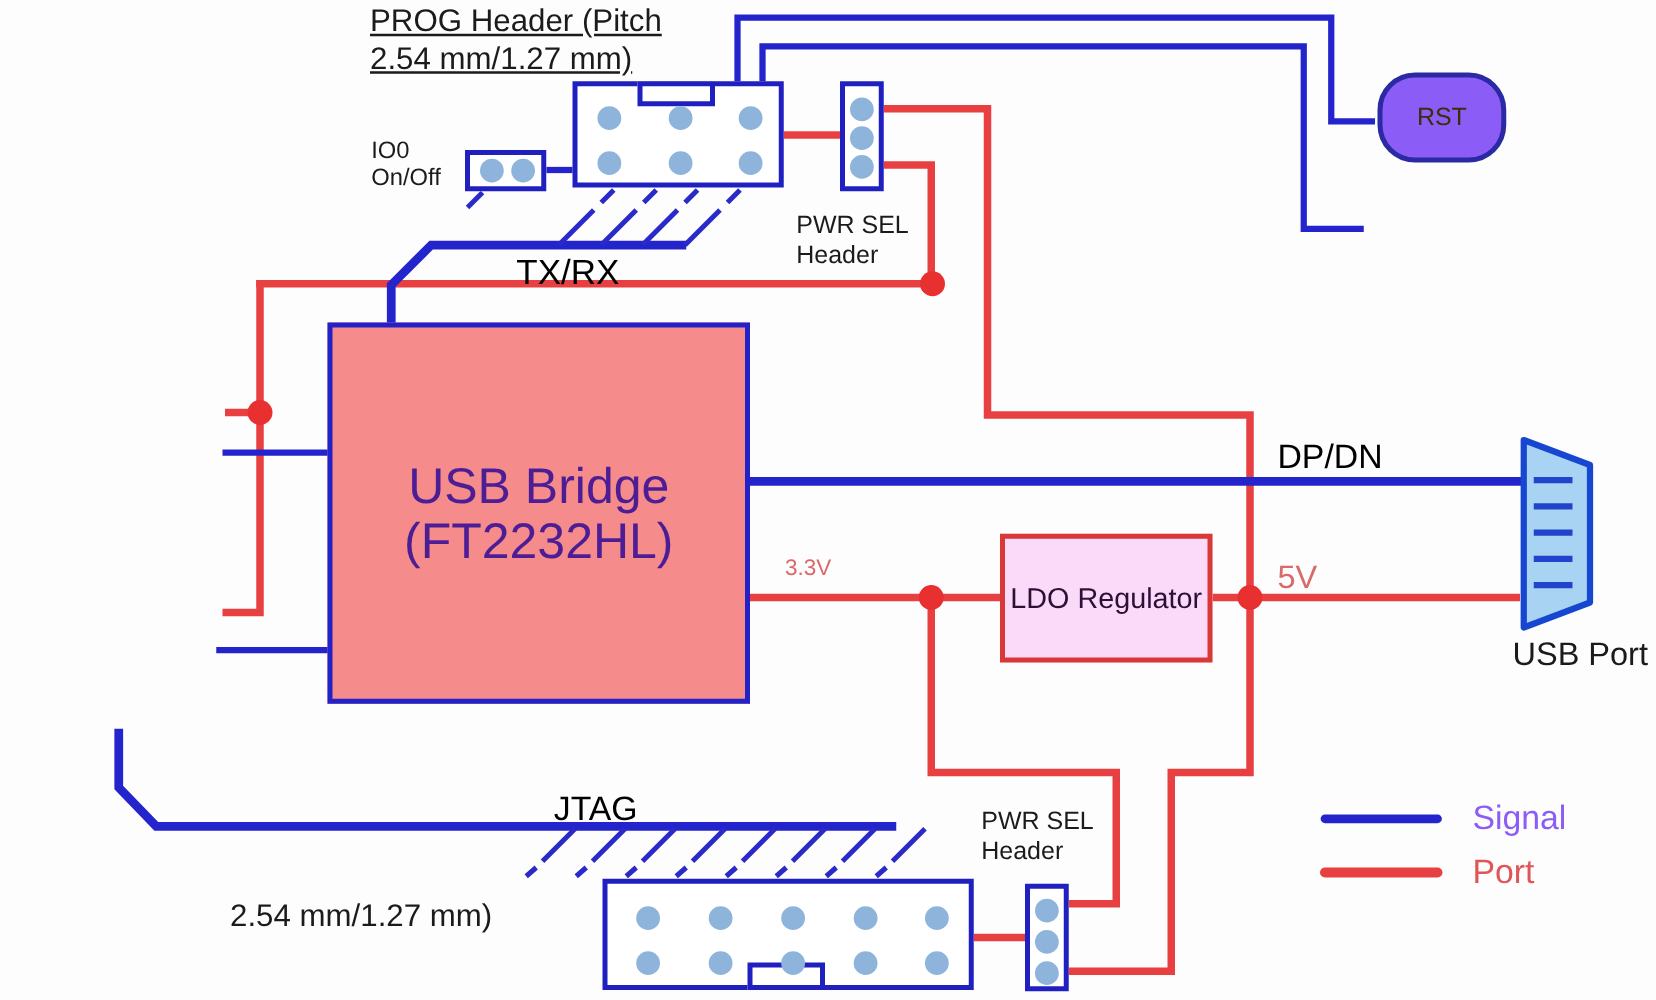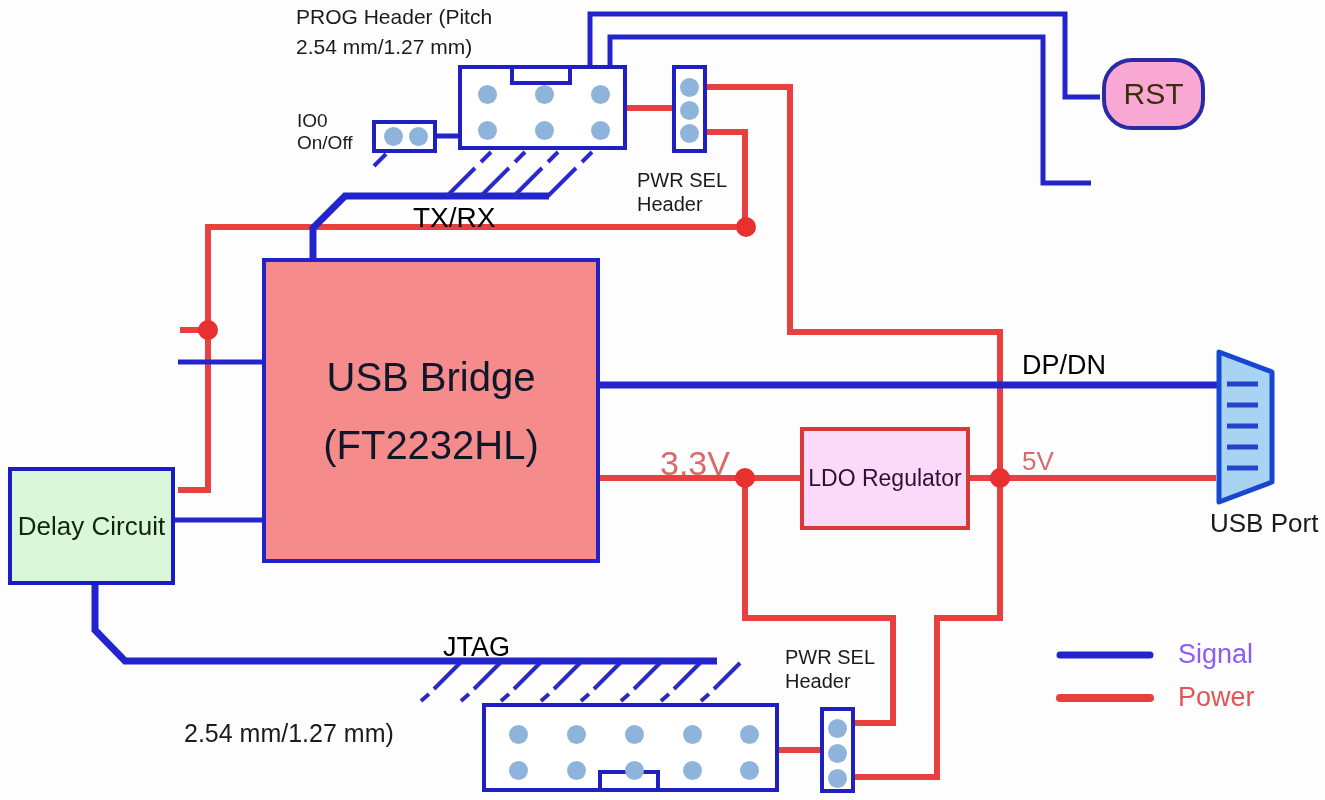--- a/index.html
+++ b/index.html
@@ -4,24 +4,24 @@
 <style>
   html,body{margin:0;padding:0;background:#ffffff;}
   #stage{
     position:relative;width:1325px;height:800px;background:#fdfdfd;
     font-family:"Liberation Sans",sans-serif;overflow:hidden;
   }
   #wires{position:absolute;left:0;top:0;z-index:1;}
   .box{position:absolute;z-index:2;display:flex;align-items:center;justify-content:center;
        text-align:center;box-sizing:border-box;}
   .green-box{background:#daf7da;border:4px solid #1c1cc4;color:#12260f;}
-  .bridge-box{background:#f58b8b;border:4px solid #2222c8;color:#0f172a;
-              font-size:40px;line-height:68px;}
+  .bridge-box{background:#f58b8b;border:4px solid #2222c8;color:#4c1d95;
+              font-size:40px;line-height:44px;}
   .ldo-box{background:#fbd9f8;border:4px solid #d83838;color:#2c1038;font-size:23px;}
-  .pill{background:#f9a8d4;border:4px solid #2a2aa4;color:#3a2f08;font-size:30px;}
+  .pill{background:#8b5cf6;border:4px solid #2a2aa4;color:#3a2f08;font-size:20px;}
   .header-box{position:absolute;z-index:2;background:#ffffff;border:4px solid #2020c0;
               box-sizing:border-box;}
   .pin{position:absolute;width:19px;height:19px;border-radius:50%;background:#8fb4dc;z-index:3;}
   .notch{position:absolute;background:#ffffff;border:4px solid #2020c0;box-sizing:border-box;z-index:2;}
   .lbl{position:absolute;z-index:4;color:#1b1b1b;white-space:nowrap;}
   .lbl span{display:block;}
   .blue-lbl{color:#000000;}
   .softred-lbl{color:#da6a6a;}
 </style>
 </head>
@@ -91,23 +91,20 @@
         <path d="M1227 384 H1258"></path>
         <path d="M1227 405 H1258"></path>
         <path d="M1227 426 H1258"></path>
         <path d="M1227 447 H1258"></path>
         <path d="M1227 468 H1258"></path>
       </g>
     </g>
   </svg>
 
 
-  <div class="box green-box" style="left:8px;top:467px;width:167px;height:118px;font-size:26px;">
-    <span>Delay Circuit</span>
-  </div>
 
   <div class="box bridge-box" style="left:262px;top:258px;width:338px;height:305px;">
     <div>
       <span>USB Bridge</span>
       <span>(FT2232HL)</span>
     </div>
   </div>
 
   <div class="box ldo-box" style="left:800px;top:427px;width:170px;height:103px;">
     <span>LDO Regulator</span>
@@ -152,52 +149,52 @@
     <div class="pin" style="left:197px;top:54px;"></div>
     <div class="pin" style="left:254px;top:54px;"></div>
   </div>
 
   <div class="header-box" style="left:820px;top:707px;width:35px;height:86px;">
     <div class="pin" style="left:4px;top:8px;"></div>
     <div class="pin" style="left:4px;top:33px;"></div>
     <div class="pin" style="left:4px;top:58px;"></div>
   </div>
 
-  <div class="lbl" style="left:296px;top:2px;font-size:21px;line-height:30px;">
+  <div class="lbl" style="left:296px;top:2px;font-size:25px;line-height:30px;text-decoration:underline;">
     <span>PROG Header (Pitch</span>
     <span>2.54 mm/1.27 mm)</span>
   </div>
 
   <div class="lbl" style="left:297px;top:110px;font-size:19px;line-height:22px;">
     <span>IO0</span>
     <span>On/Off</span>
   </div>
 
   <div class="lbl" style="left:637px;top:168px;font-size:20px;line-height:24px;">
     <span>PWR SEL</span>
     <span>Header</span>
   </div>
 
   <div class="lbl blue-lbl" style="left:413px;top:202px;font-size:28px;">TX/RX</div>
 
   <div class="lbl blue-lbl" style="left:1022px;top:350px;font-size:27px;">DP/DN</div>
 
-  <div class="lbl softred-lbl" style="left:660px;top:444px;font-size:34px;">3.3V</div>
+  <div class="lbl softred-lbl" style="left:628px;top:444px;font-size:18px;">3.3V</div>
 
   <div class="lbl softred-lbl" style="left:1022px;top:446px;font-size:26px;">5V</div>
 
   <div class="lbl" style="left:1210px;top:508px;font-size:26px;">USB Port</div>
 
   <div class="lbl blue-lbl" style="left:443px;top:632px;font-size:27px;">JTAG</div>
 
   <div class="lbl" style="left:184px;top:718px;font-size:25px;line-height:31px;">
     <span>2.54 mm/1.27 mm)</span>
   </div>
 
   <div class="lbl" style="left:785px;top:645px;font-size:20px;line-height:24px;">
     <span>PWR SEL</span>
     <span>Header</span>
   </div>
 
   <div class="lbl" style="left:1178px;top:639px;font-size:27px;color:#8b5cf6;">Signal</div>
-  <div class="lbl" style="left:1178px;top:682px;font-size:27px;color:#e05656;">Power</div>
+  <div class="lbl" style="left:1178px;top:682px;font-size:27px;color:#e05656;">Port</div>
 
 </div>
 
 </body></html>

